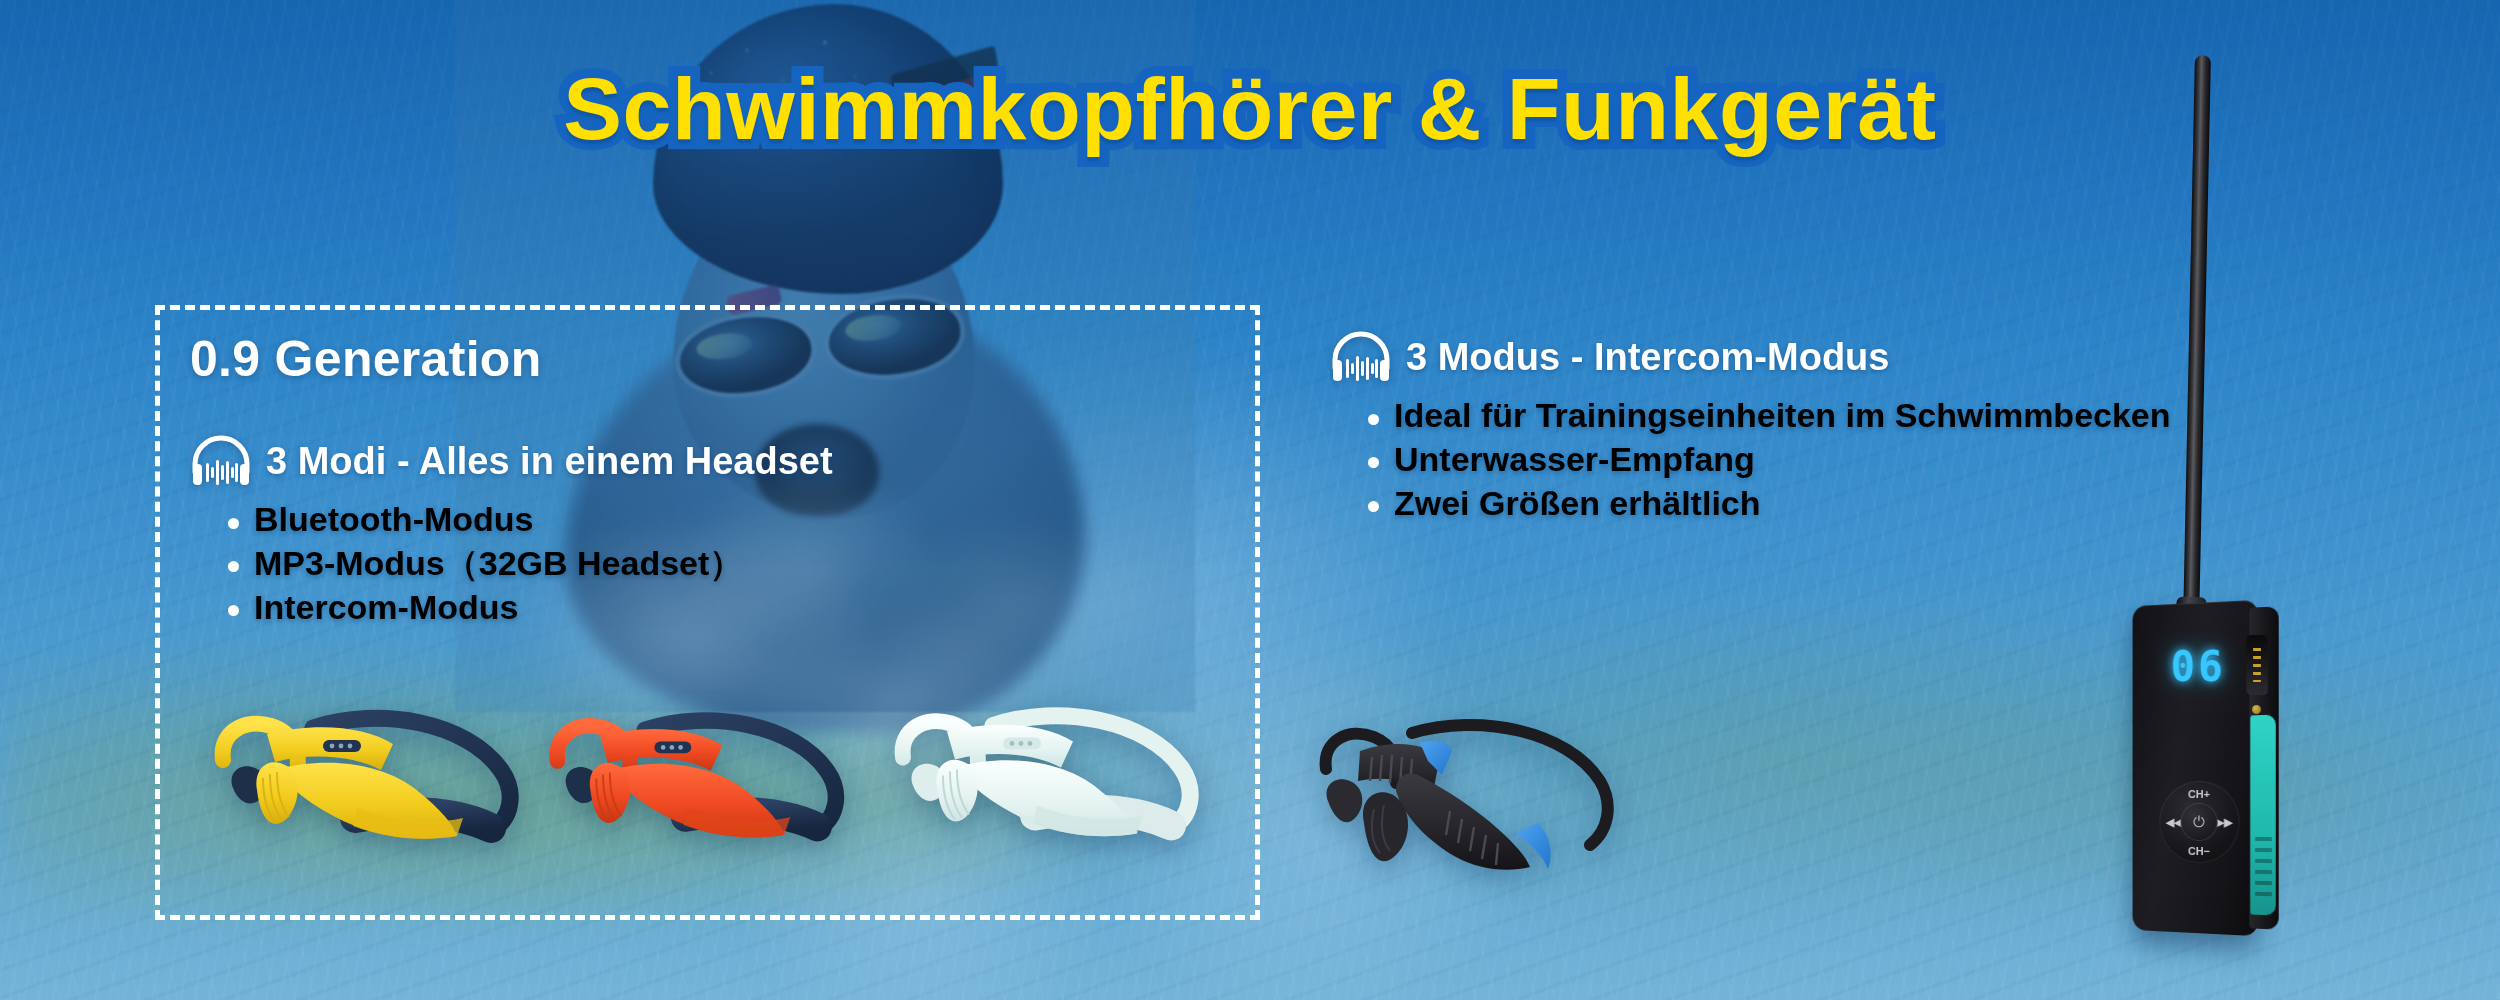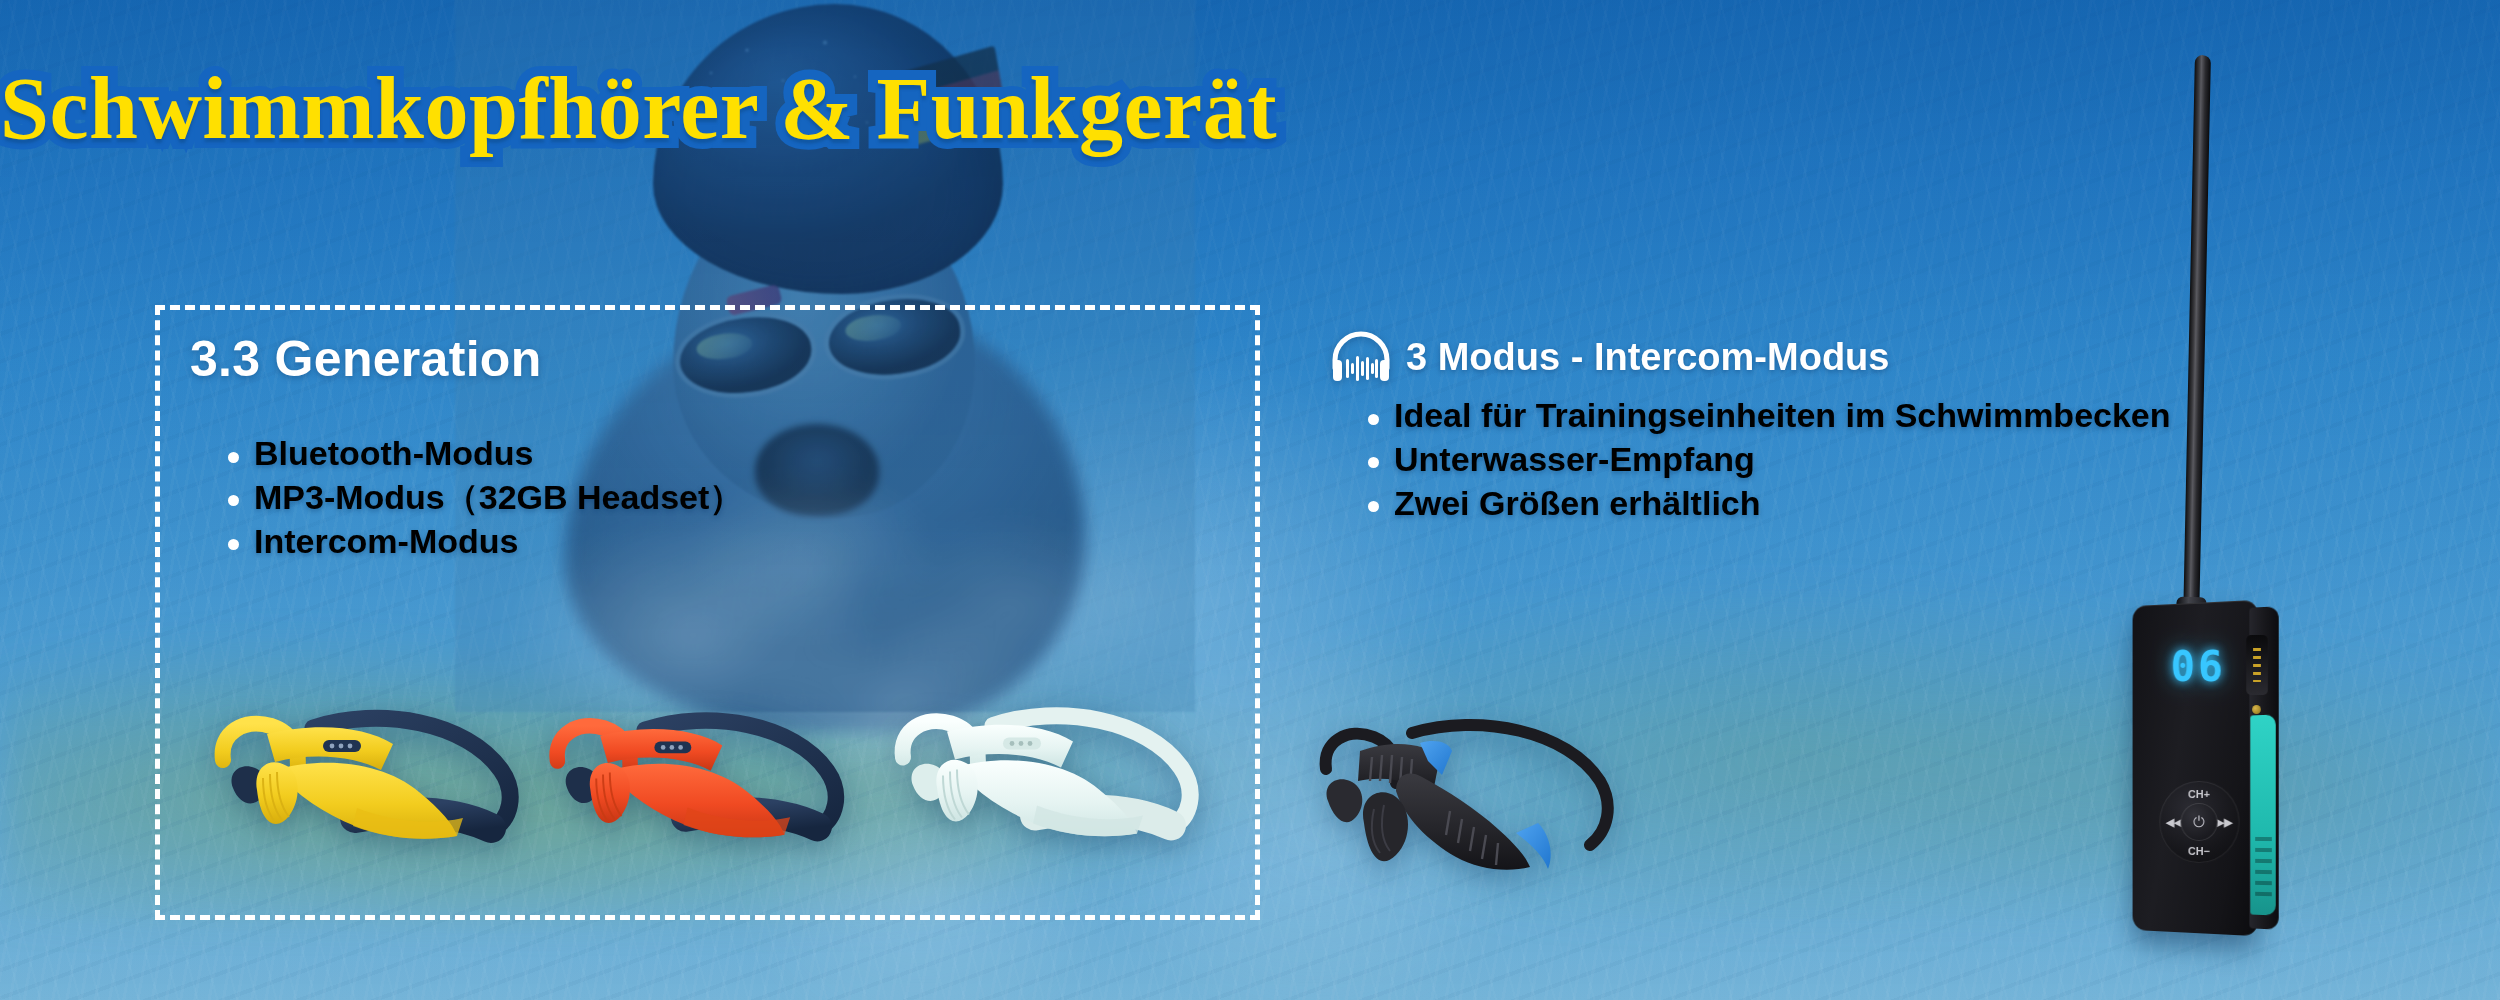--- a/index.html
+++ b/index.html
@@ -117,28 +117,27 @@
       radial-gradient(ellipse 42% 44% at 30% 46%, rgba(255,255,255,.45), rgba(255,255,255,0) 68%),
       radial-gradient(ellipse 34% 36% at 62% 62%, rgba(255,255,255,.38), rgba(255,255,255,0) 70%),
       radial-gradient(ellipse 28% 30% at 48% 28%, rgba(255,255,255,.30), rgba(255,255,255,0) 70%),
       radial-gradient(ellipse 30% 32% at 78% 40%, rgba(255,255,255,.25), rgba(255,255,255,0) 72%);
     filter:blur(12px);
   }
   .sw-overlay{position:absolute;inset:0;background:rgba(62,150,205,.34);mix-blend-mode:multiply;}
 
   
   .title{
-    position:absolute;left:0;right:0;top:58px;text-align:left;
+    position:absolute;left:0;right:0;top:58px;text-align:center;
     font-size:88px;font-weight:bold;letter-spacing:.5px;
     color:#FFE000;
     -webkit-text-stroke:20px #1565C0;
     paint-order:stroke fill;
     text-shadow:0 4px 3px rgba(10,60,110,.35);
     white-space:nowrap;
-    font-family:Liberation Serif, serif;
   }
 
   
   .dash-box{
     position:absolute;left:155px;top:305px;width:1105px;height:615px;
     border:5px dashed #ffffff;
   }
 
   
   .col{position:absolute;}
@@ -289,22 +288,39 @@
   </div>
 
   <div class="bg-vign"></div>
   <div class="bg-tint"></div>
 
   <div class="title">Schwimmkopfhörer &amp; Funkgerät</div>
 
   <div class="dash-box"></div>
 
   <div class="col col-left">
-    <h2 class="gen-title">3.3 Generation</h2>
-
+    <h2 class="gen-title">0.9 Generation</h2>
+
+    <div class="mode-row">
+      <svg class="hp-icon" viewBox="0 0 62 54">
+        <path d="M5 38 V30 A26 26 0 0 1 57 30 V38" fill="none" stroke="#fff" stroke-width="5" stroke-linecap="round"></path>
+        <rect x="3" y="30" width="9" height="21" rx="4" fill="#fff"></rect>
+        <rect x="50" y="30" width="9" height="21" rx="4" fill="#fff"></rect>
+        <g fill="#fff">
+          <rect x="16" y="29" width="3" height="19" rx="1.5"></rect>
+          <rect x="21" y="33" width="3" height="11" rx="1.5"></rect>
+          <rect x="26" y="26" width="3" height="25" rx="1.5"></rect>
+          <rect x="31" y="31" width="3" height="15" rx="1.5"></rect>
+          <rect x="36" y="27" width="3" height="23" rx="1.5"></rect>
+          <rect x="41" y="33" width="3" height="11" rx="1.5"></rect>
+          <rect x="45" y="29" width="3" height="19" rx="1.5"></rect>
+        </g>
+      </svg>
+      <div class="mode-label">3 Modi - Alles in einem Headset</div>
+    </div>
 
     <ul class="bullets">
       <li>Bluetooth-Modus</li>
       <li>MP3-Modus（32GB Headset）</li>
       <li>Intercom-Modus</li>
     </ul>
   </div>
 
   <div class="col col-right">
 

